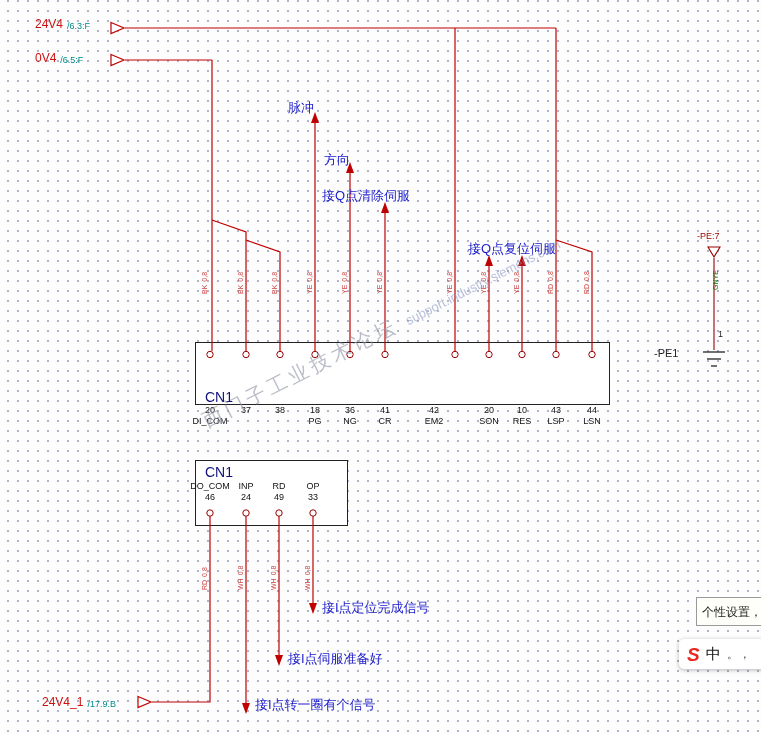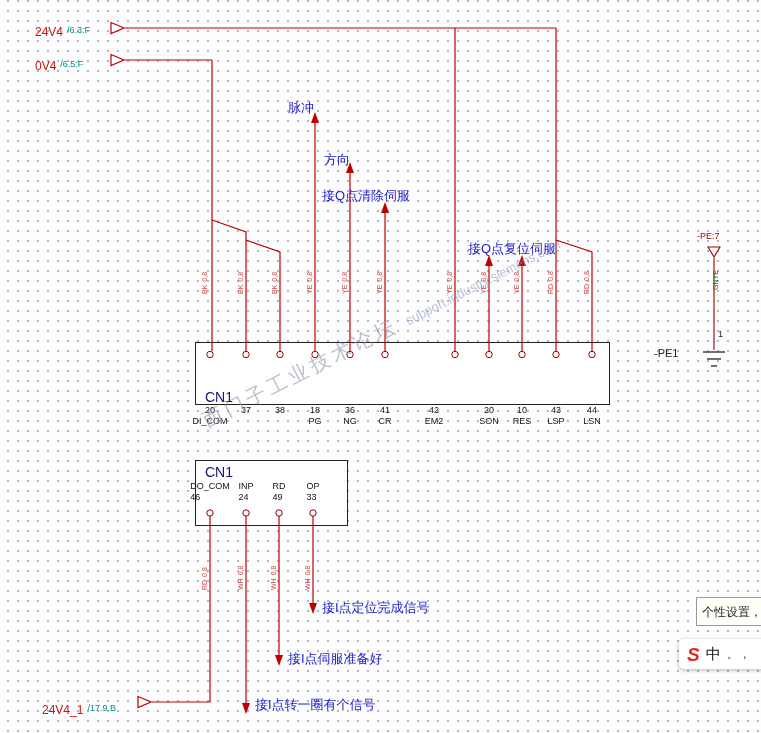--- a/index.html
+++ b/index.html
@@ -4,28 +4,28 @@
 <style>
   * { margin:0; padding:0; box-sizing:border-box; }
   html,body { width:761px; height:733px; overflow:hidden;
     font-family:"Liberation Sans","DejaVu Sans",sans-serif; }
   .canvas { position:relative; width:761px; height:733px;
     background-color:#fdfdfd;
     background-image:radial-gradient(circle, rgba(100,110,150,.5) .8px, transparent 1px);
     background-size:10px 10px; background-position:3px 6px; }
   .wires { position:absolute; left:0; top:0; z-index:10; pointer-events:none; }
   .block { position:absolute; border:1px solid #222; background:#fff; z-index:5; }
-  .rail { position:absolute; display:flex; align-items:flex-start; gap:4px; z-index:20; white-space:nowrap;margin-top:8px; }
+  .rail { position:absolute; display:flex; align-items:flex-end; gap:4px; z-index:20; white-space:nowrap; }
   .rail .nm { font-size:12px; color:#cc1111; }
   .rail .rf { font-size:9px; color:#008b8b; }
   .ann { position:absolute; font-size:13px; color:#2020cc; white-space:nowrap; z-index:20; }
   .cnname { position:absolute; font-size:14px; color:#12127a; z-index:20; }
   .pin-top { position:absolute; top:359px; transform:translateX(-50%); text-align:center;
     font-size:9px; color:#111; line-height:11px; white-space:nowrap; z-index:20;margin-top:46px; }
-  .pin-bot { position:absolute; top:481px; transform:translateX(-50%); text-align:left;
+  .pin-bot { position:absolute; top:481px; transform:translateX(-50%); text-align:center;
     font-size:9px; color:#111; line-height:11px; white-space:nowrap; z-index:20; }
   .pnum,.plabel { display:block; min-height:11px; }
   .wlabel { position:absolute; display:flex; gap:3px; font-size:7px; color:#cc4444;
     transform:rotate(-90deg); transform-origin:left bottom; white-space:nowrap; z-index:20; }
   .petext { position:absolute; z-index:20; white-space:nowrap; }
   .gnye { position:absolute; left:719px; top:283px; transform:rotate(-90deg);
     transform-origin:left bottom; font-size:7px; color:#0a7a0a; z-index:20; }
   .watermark { position:absolute; left:198px; top:410px; transform:rotate(-27deg);
     transform-origin:0 0; white-space:nowrap; z-index:30; pointer-events:none;
     display:flex; align-items:baseline; gap:10px; }

